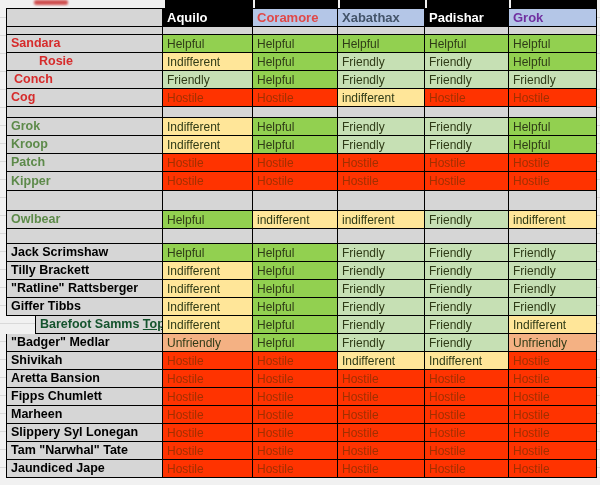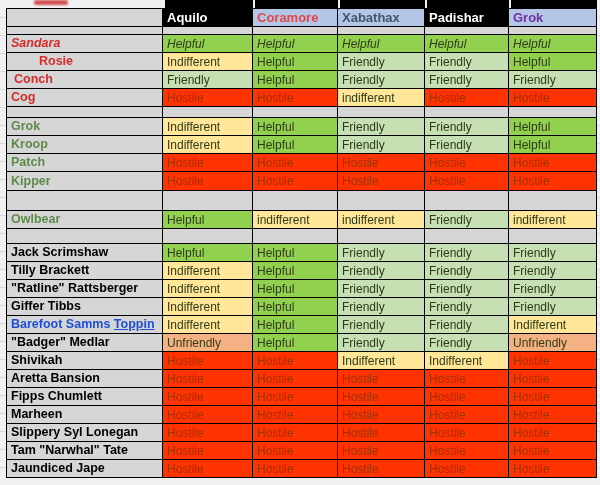--- a/index.html
+++ b/index.html
@@ -49,21 +49,21 @@
         <div class="c" style="background: rgb(180, 198, 231); color: rgb(112, 48, 160);">Grok</div>
       </div>
       <div class="row" style="height: 8px;">
         <div class="c" style="background: rgb(214, 214, 214);"></div>
         <div class="c" style="background: rgb(214, 214, 214);"></div>
         <div class="c" style="background: rgb(214, 214, 214);"></div>
         <div class="c" style="background: rgb(214, 214, 214);"></div>
         <div class="c" style="background: rgb(214, 214, 214);"></div>
         <div class="c" style="background: rgb(214, 214, 214);"></div>
       </div>
-      <div class="row" style="height: 18px; font-style: italic;">
+      <div class="row" style="height: 18px;">
         <div class="c namecell" style="background: rgb(214, 214, 214); color: rgb(214, 43, 43);">
           <span>Sandara</span>
         </div>
         <div class="c" style="background: rgb(146, 208, 80); color: rgb(47, 59, 23);">Helpful</div>
         <div class="c" style="background: rgb(146, 208, 80); color: rgb(47, 59, 23);">Helpful</div>
         <div class="c" style="background: rgb(146, 208, 80); color: rgb(47, 59, 23);">Helpful</div>
         <div class="c" style="background: rgb(146, 208, 80); color: rgb(47, 59, 23);">Helpful</div>
         <div class="c" style="background: rgb(146, 208, 80); color: rgb(47, 59, 23);">Helpful</div>
       </div>
       <div class="row" style="height: 18px;">
@@ -204,21 +204,21 @@
         <div class="c namecell" style="background: rgb(214, 214, 214); color: rgb(0, 0, 0);">
           <span>Giffer Tibbs</span>
         </div>
         <div class="c" style="background: rgb(255, 230, 153); color: rgb(47, 59, 23);">Indifferent</div>
         <div class="c" style="background: rgb(146, 208, 80); color: rgb(47, 59, 23);">Helpful</div>
         <div class="c" style="background: rgb(198, 224, 180); color: rgb(47, 59, 23);">Friendly</div>
         <div class="c" style="background: rgb(198, 224, 180); color: rgb(47, 59, 23);">Friendly</div>
         <div class="c" style="background: rgb(198, 224, 180); color: rgb(47, 59, 23);">Friendly</div>
       </div>
       <div class="row" style="height: 18px;">
-        <div class="c namecell" style="background: rgb(214, 214, 214); color: #1d4ed8;"><span>Barefoot Samms</span>&nbsp;<span class="u">Toppin</span></div>
+        <div class="c namecell" style="background: rgb(214, 214, 214); color: #14532d; margin-left: 29px;"><span>Barefoot Samms</span>&nbsp;<span class="u">Toppin</span></div>
         <div class="c" style="background: rgb(255, 230, 153); color: rgb(47, 59, 23);">Indifferent</div>
         <div class="c" style="background: rgb(146, 208, 80); color: rgb(47, 59, 23);">Helpful</div>
         <div class="c" style="background: rgb(198, 224, 180); color: rgb(47, 59, 23);">Friendly</div>
         <div class="c" style="background: rgb(198, 224, 180); color: rgb(47, 59, 23);">Friendly</div>
         <div class="c" style="background: rgb(255, 230, 153); color: rgb(47, 59, 23);">Indifferent</div>
       </div>
       <div class="row" style="height: 18px;">
         <div class="c namecell" style="background: rgb(214, 214, 214); color: rgb(0, 0, 0);">
           <span>"Badger" Medlar</span>
         </div>

